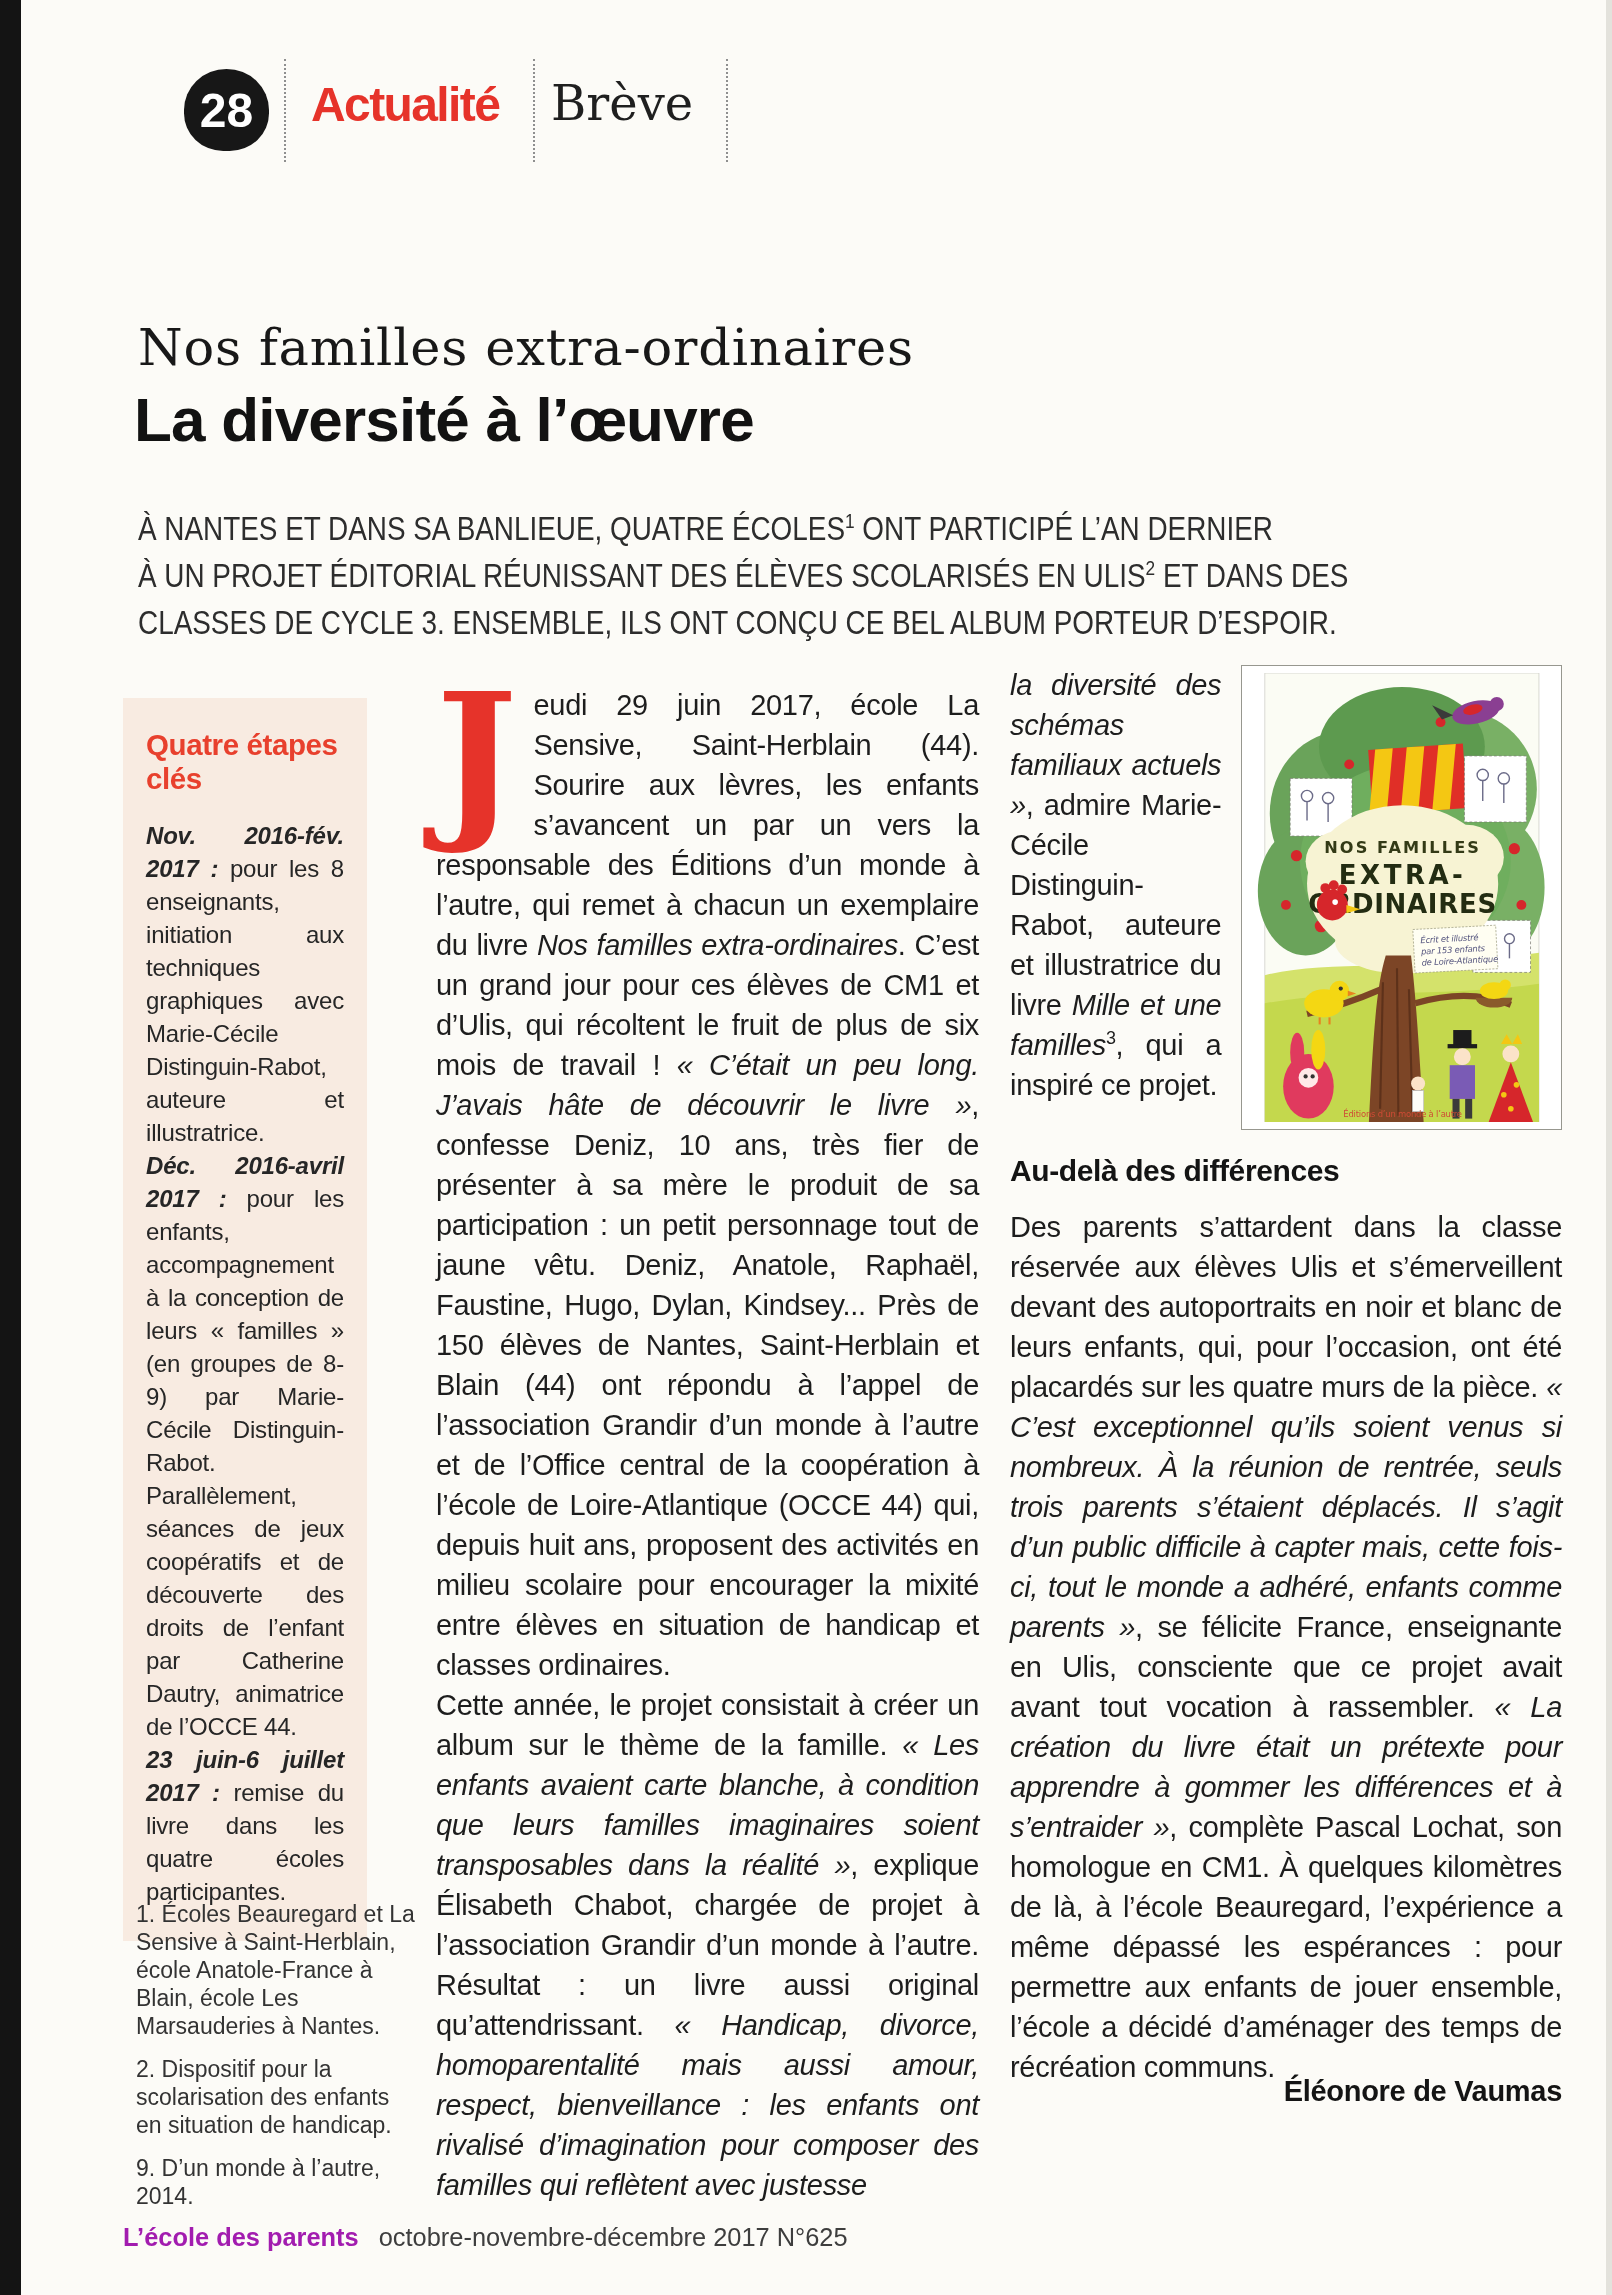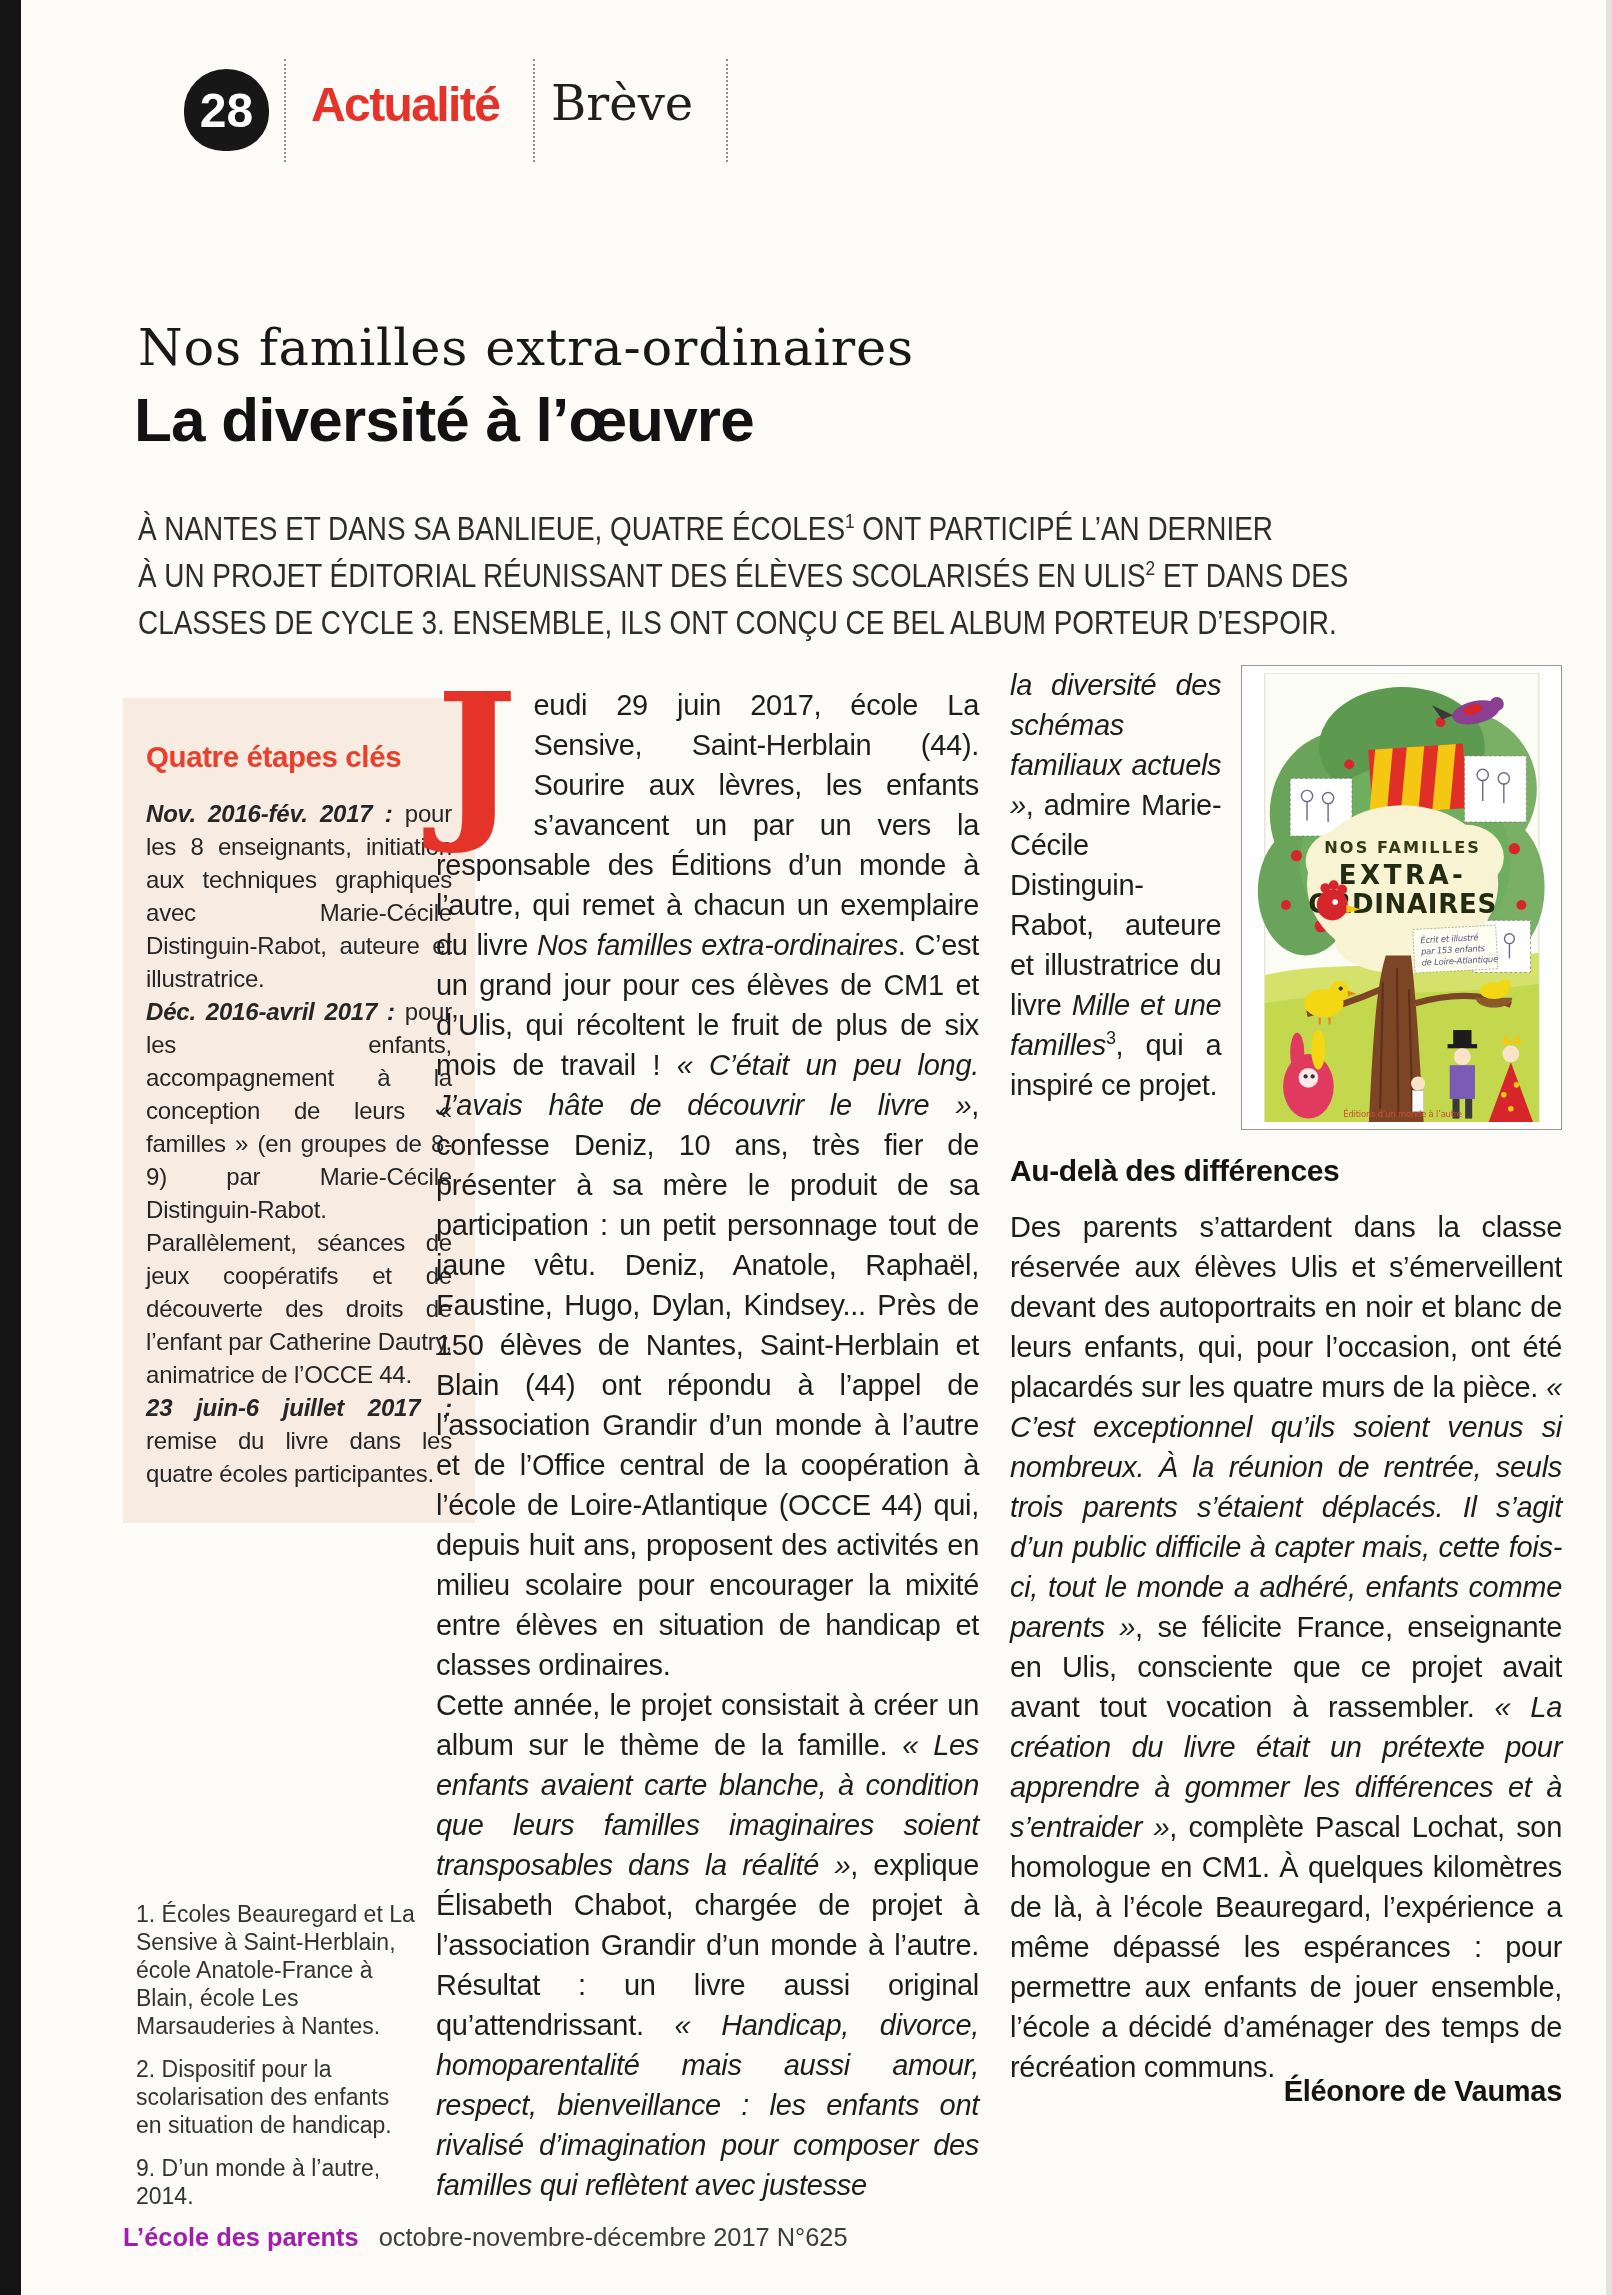--- a/index.html
+++ b/index.html
@@ -21,22 +21,22 @@
 
   
   .kicker{position:absolute;left:138px;top:318px;font-family:"DejaVu Serif",serif;
           font-size:51px;color:#181818;letter-spacing:0.8px;}
   .headline{position:absolute;left:134px;top:384px;font-size:62px;font-weight:800;
             color:#121212;letter-spacing:-0.8px;}
   .standfirst{position:absolute;left:138px;top:505px;font-size:34px;line-height:47px;color:#2d2d2d;}
   .standfirst .sf-line{white-space:nowrap;transform:scaleX(.82);transform-origin:0 50%;}
 
   
-  .sidebar{position:absolute;left:123px;top:698px;width:352px;box-sizing:border-box;
-           background:#f8ebe1;padding:42px 23px 33px;}
+  .sidebar{position:absolute;left:123px;top:698px;width:244px;box-sizing:border-box;
+           background:#f8ebe1;padding:30px 23px 33px;}
   .sidebar-title{font-size:29.5px;font-weight:bold;color:#e8402d;margin:0 0 23px;letter-spacing:-0.4px;}
   .sidebar p{margin:0;font-size:24px;line-height:33px;text-align:justify;color:#262626;
              letter-spacing:-0.2px;hyphens:auto;}
 
   .footnotes{position:absolute;left:136px;top:1900px;width:284px;font-size:23px;line-height:28px;color:#333;}
   .footnotes p{margin:0 0 14.8px;}
 
   
   .col-mid{position:absolute;left:436px;top:685px;width:543px;font-size:29px;line-height:40px;
            text-align:justify;letter-spacing:-0.3px;hyphens:auto;}

